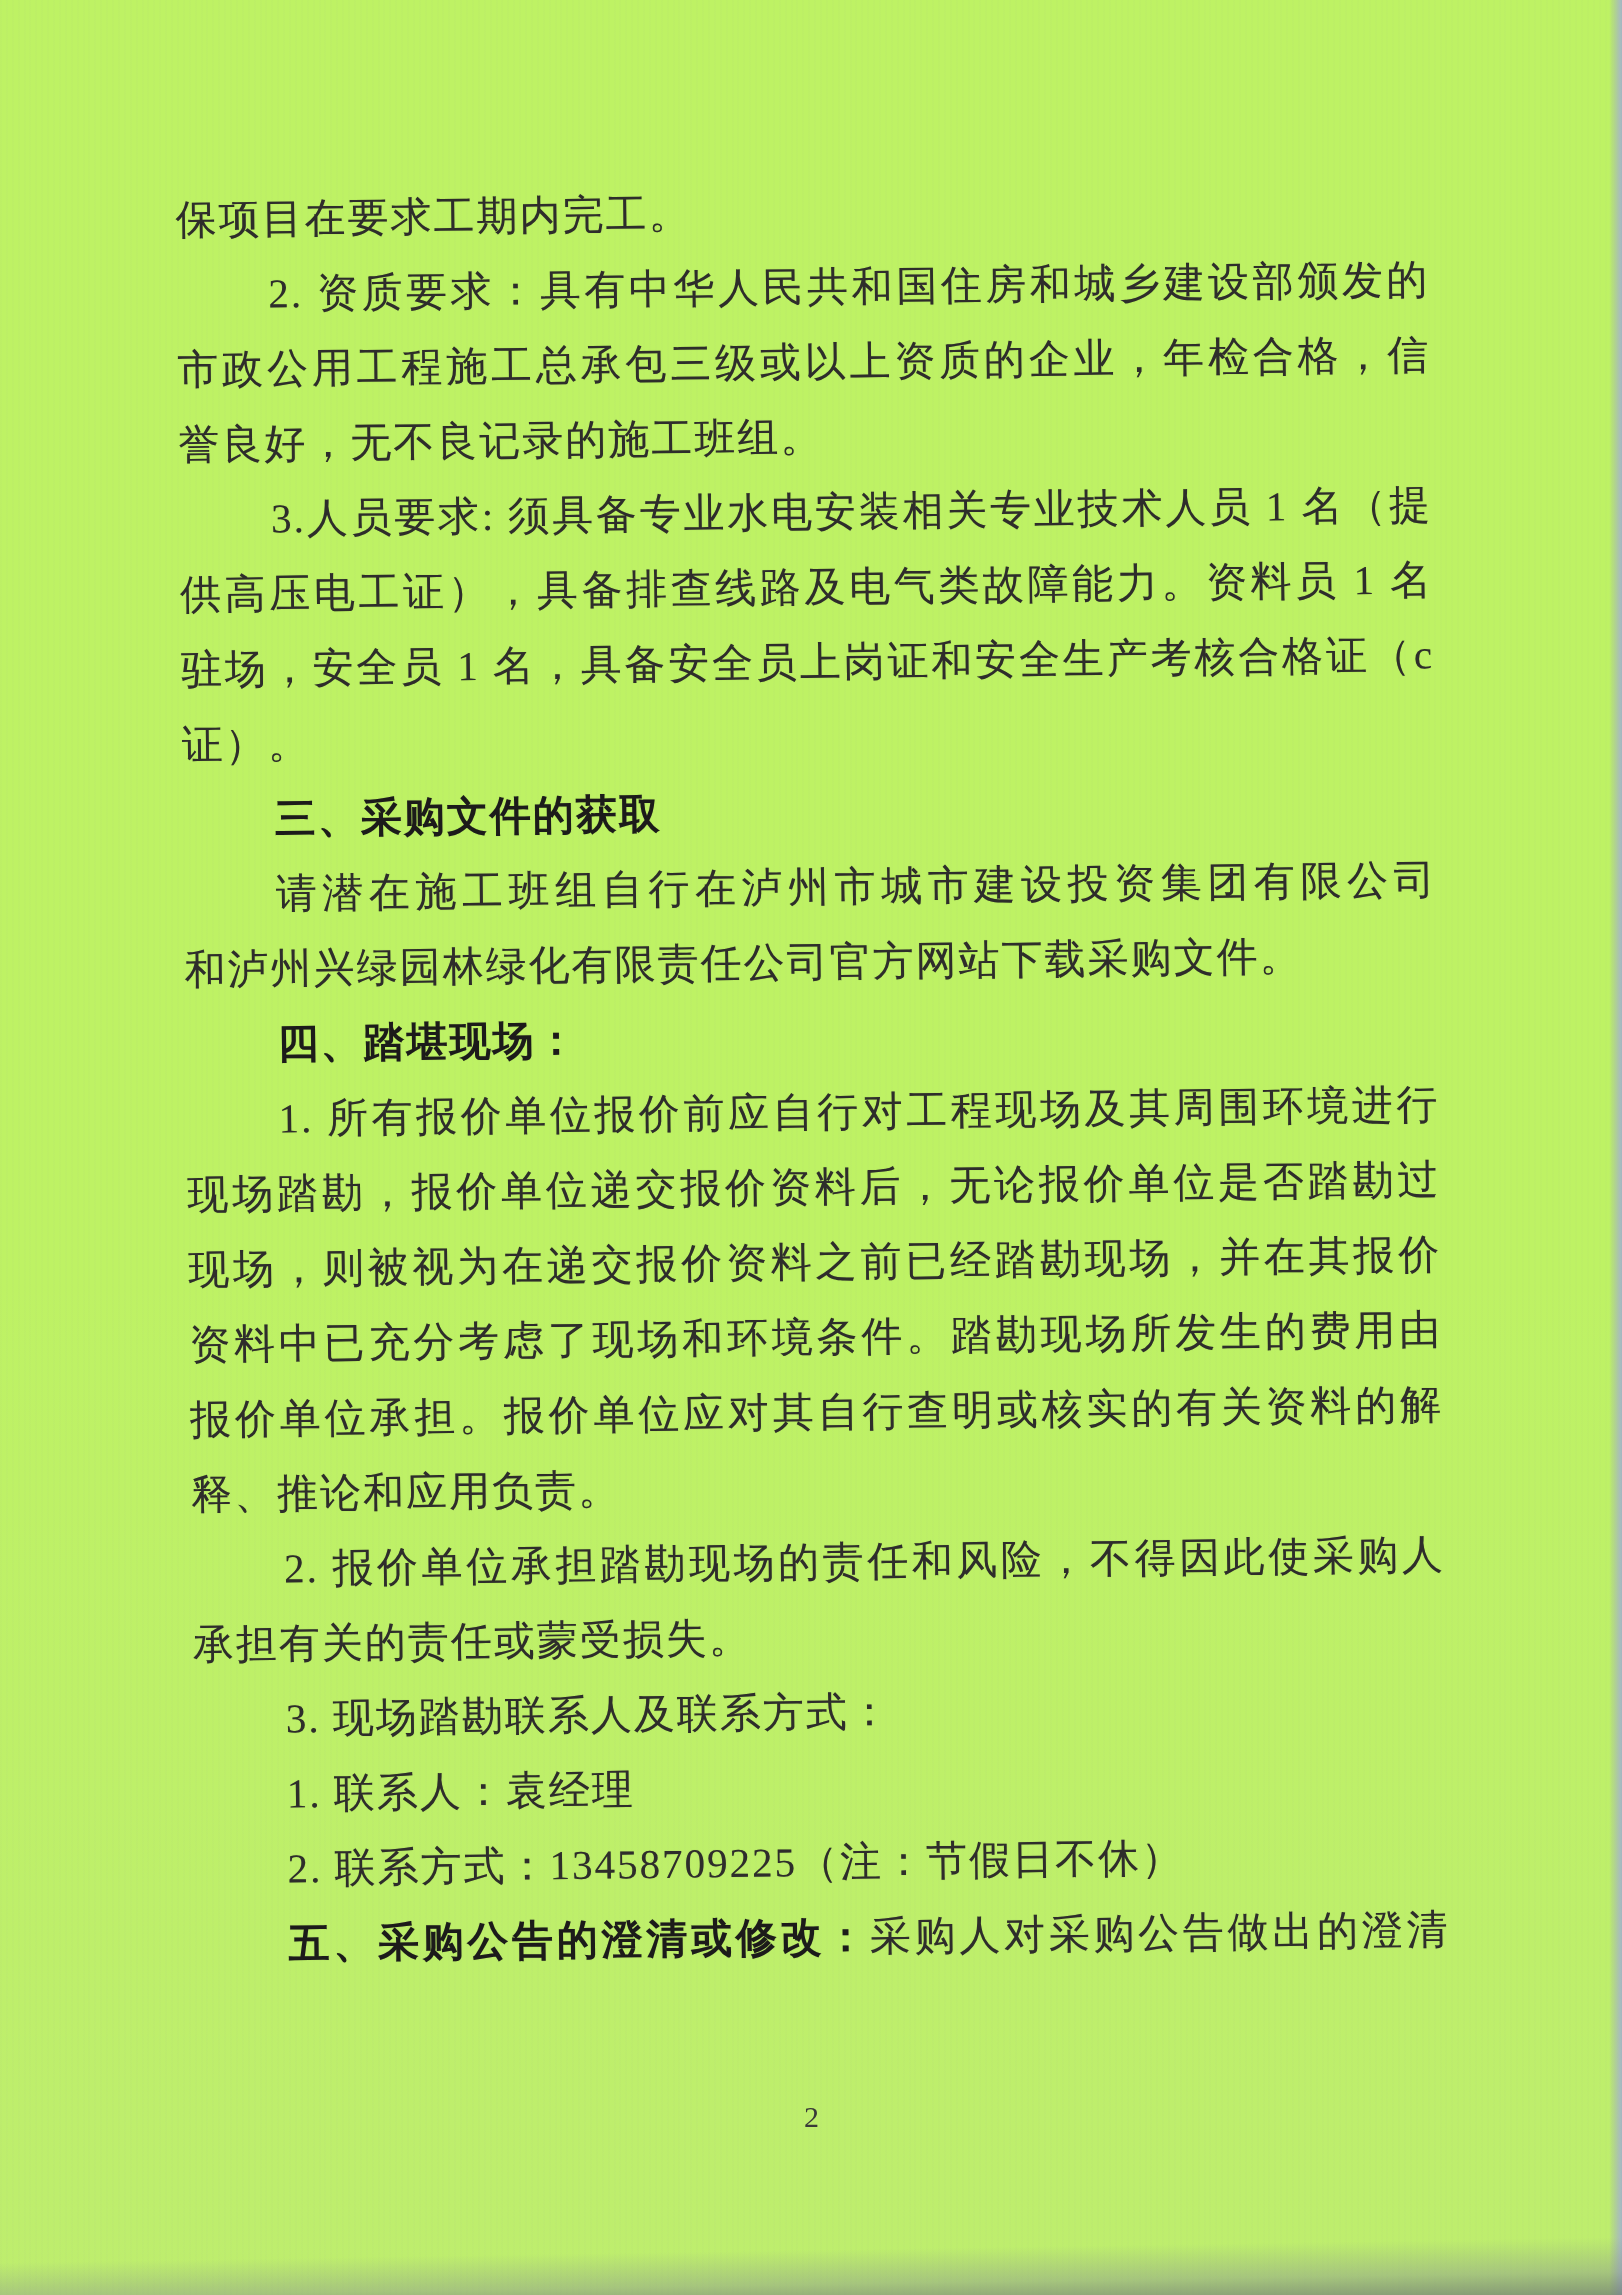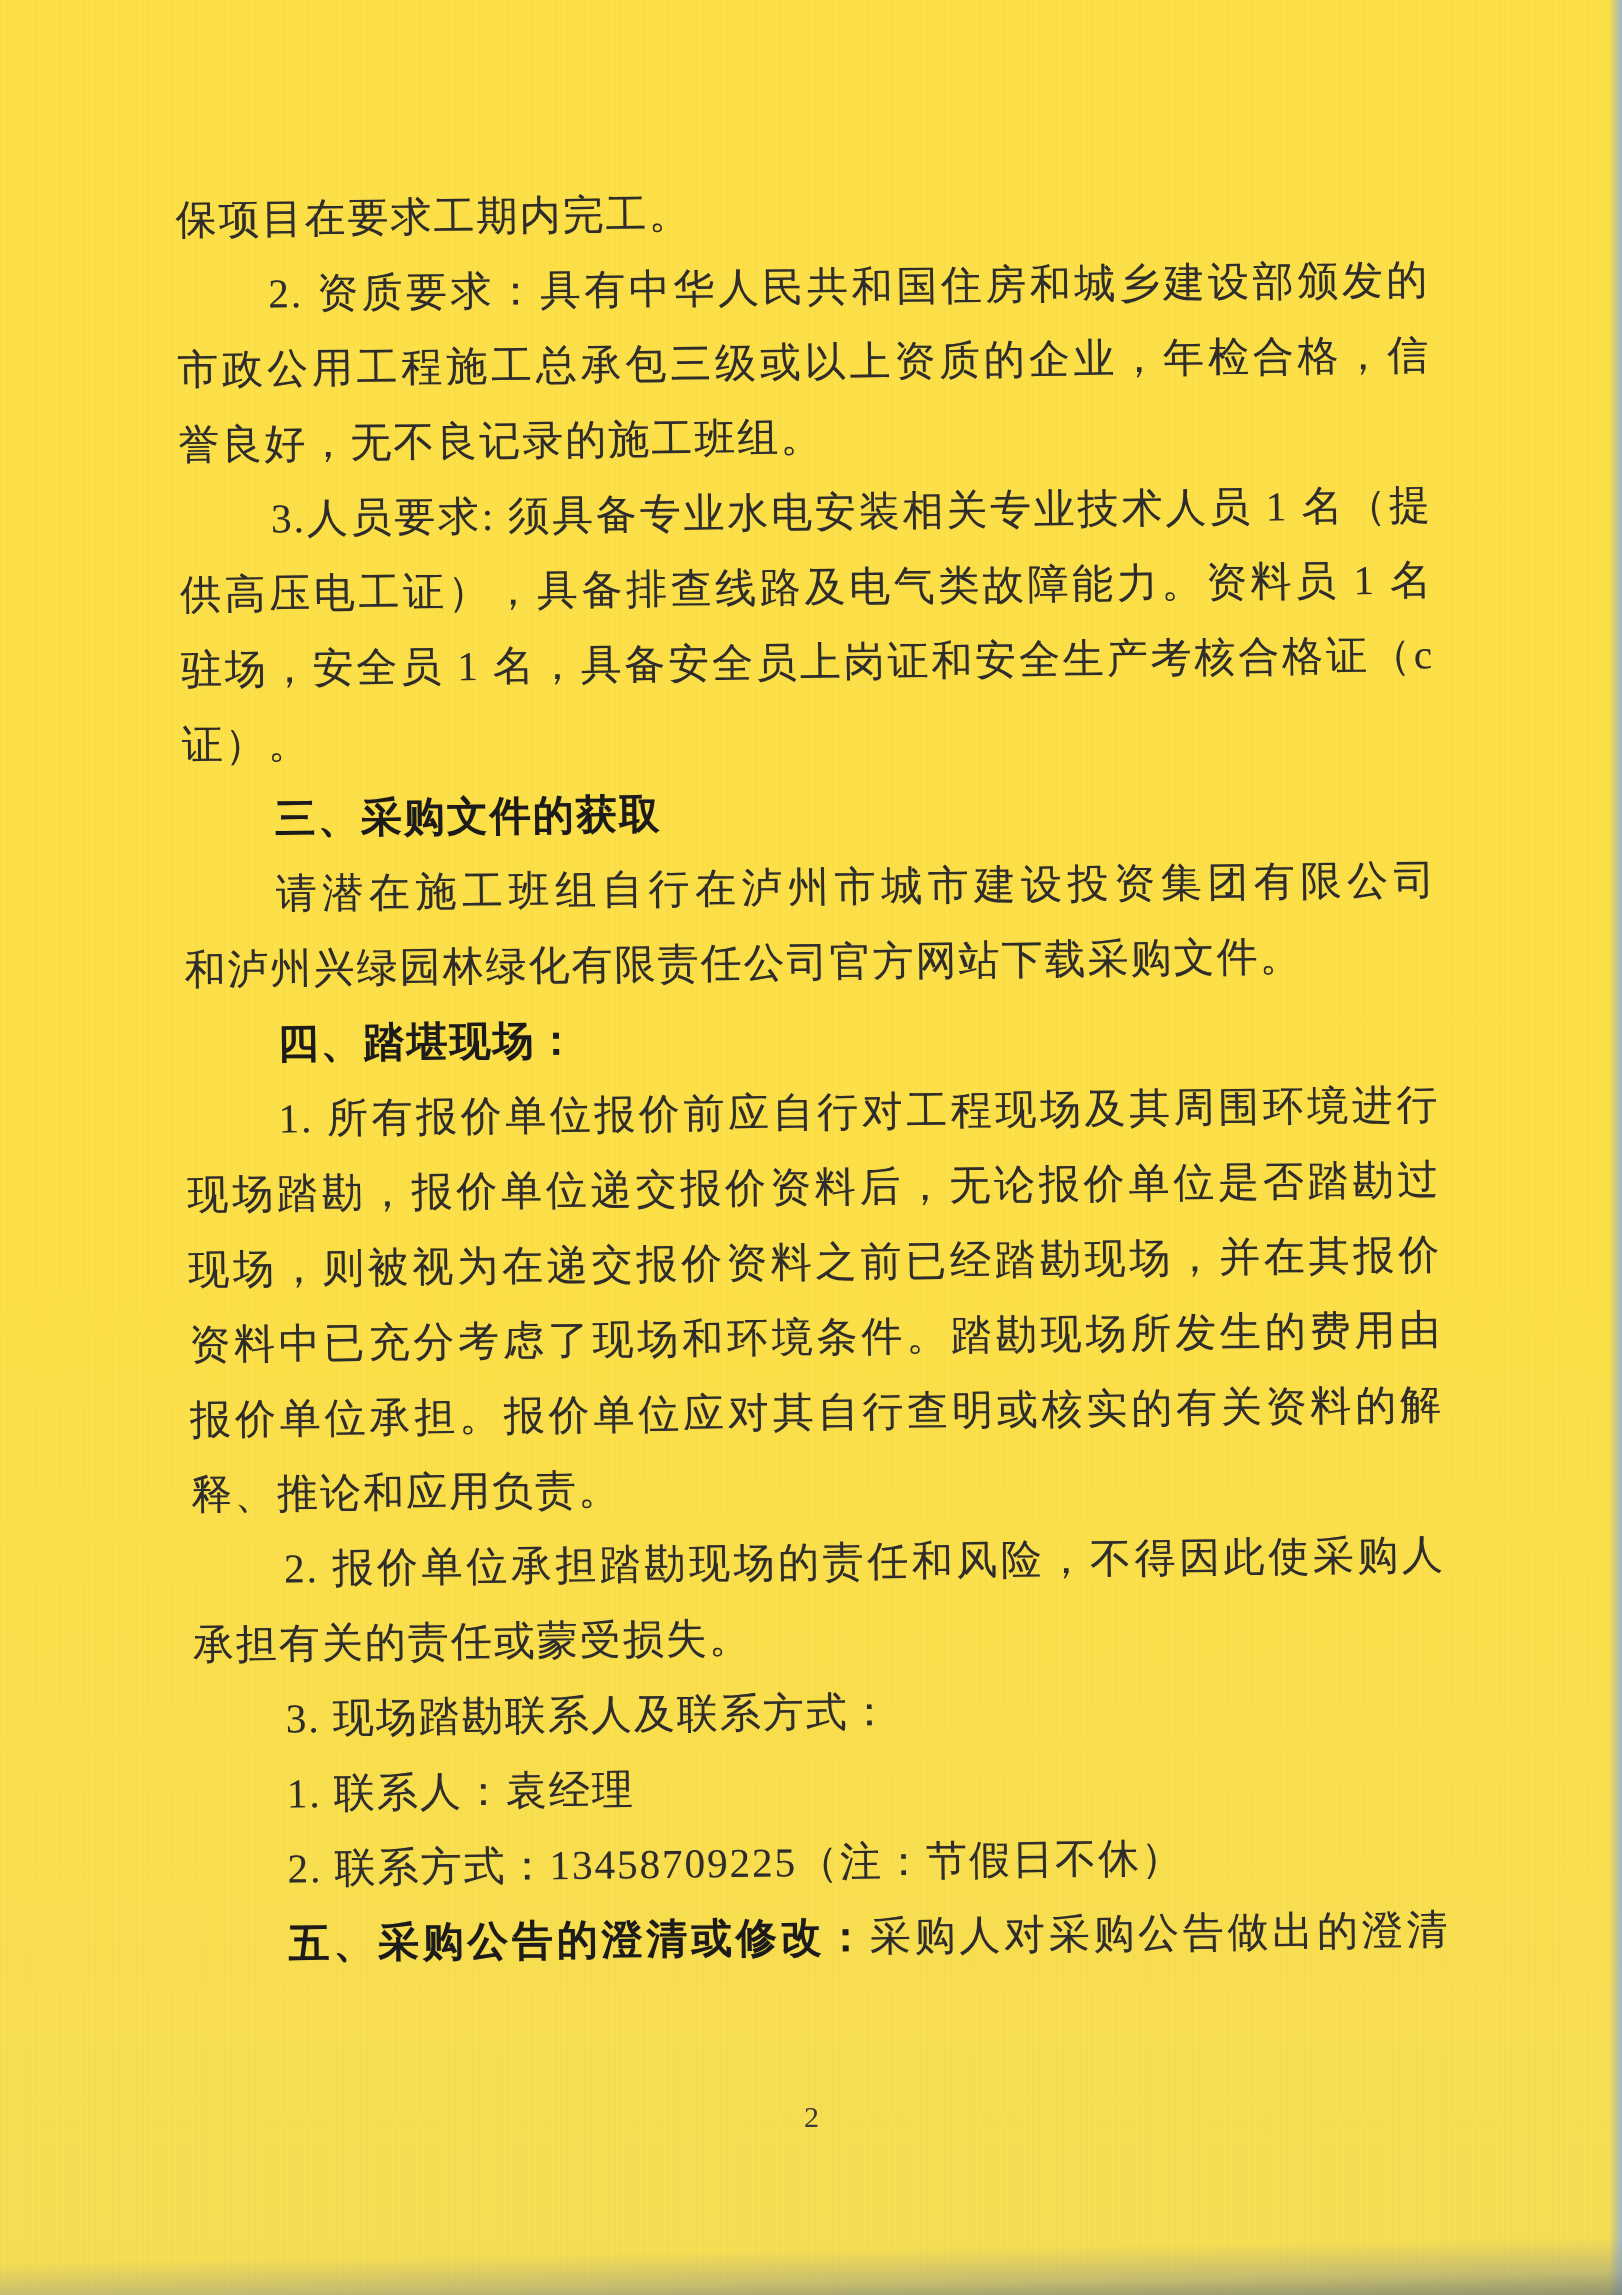--- a/index.html
+++ b/index.html
@@ -4,21 +4,21 @@
 <style>
   html, body {
     margin: 0;
     padding: 0;
     background: #ffffff;
   }
   .page {
     position: relative;
     width: 1623px;
     height: 2295px;
-    background: #fde047;
+    background: #bef264;
     overflow: hidden;
     font-family: "Liberation Serif", "DejaVu Serif", serif;
   }
   
   .texture {
     position: absolute;
     left: 0; top: 0; right: 0; bottom: 0;
     background:
       repeating-linear-gradient(90deg,
         rgba(140,150,148,0.028) 0px, rgba(140,150,148,0.028) 2px,

